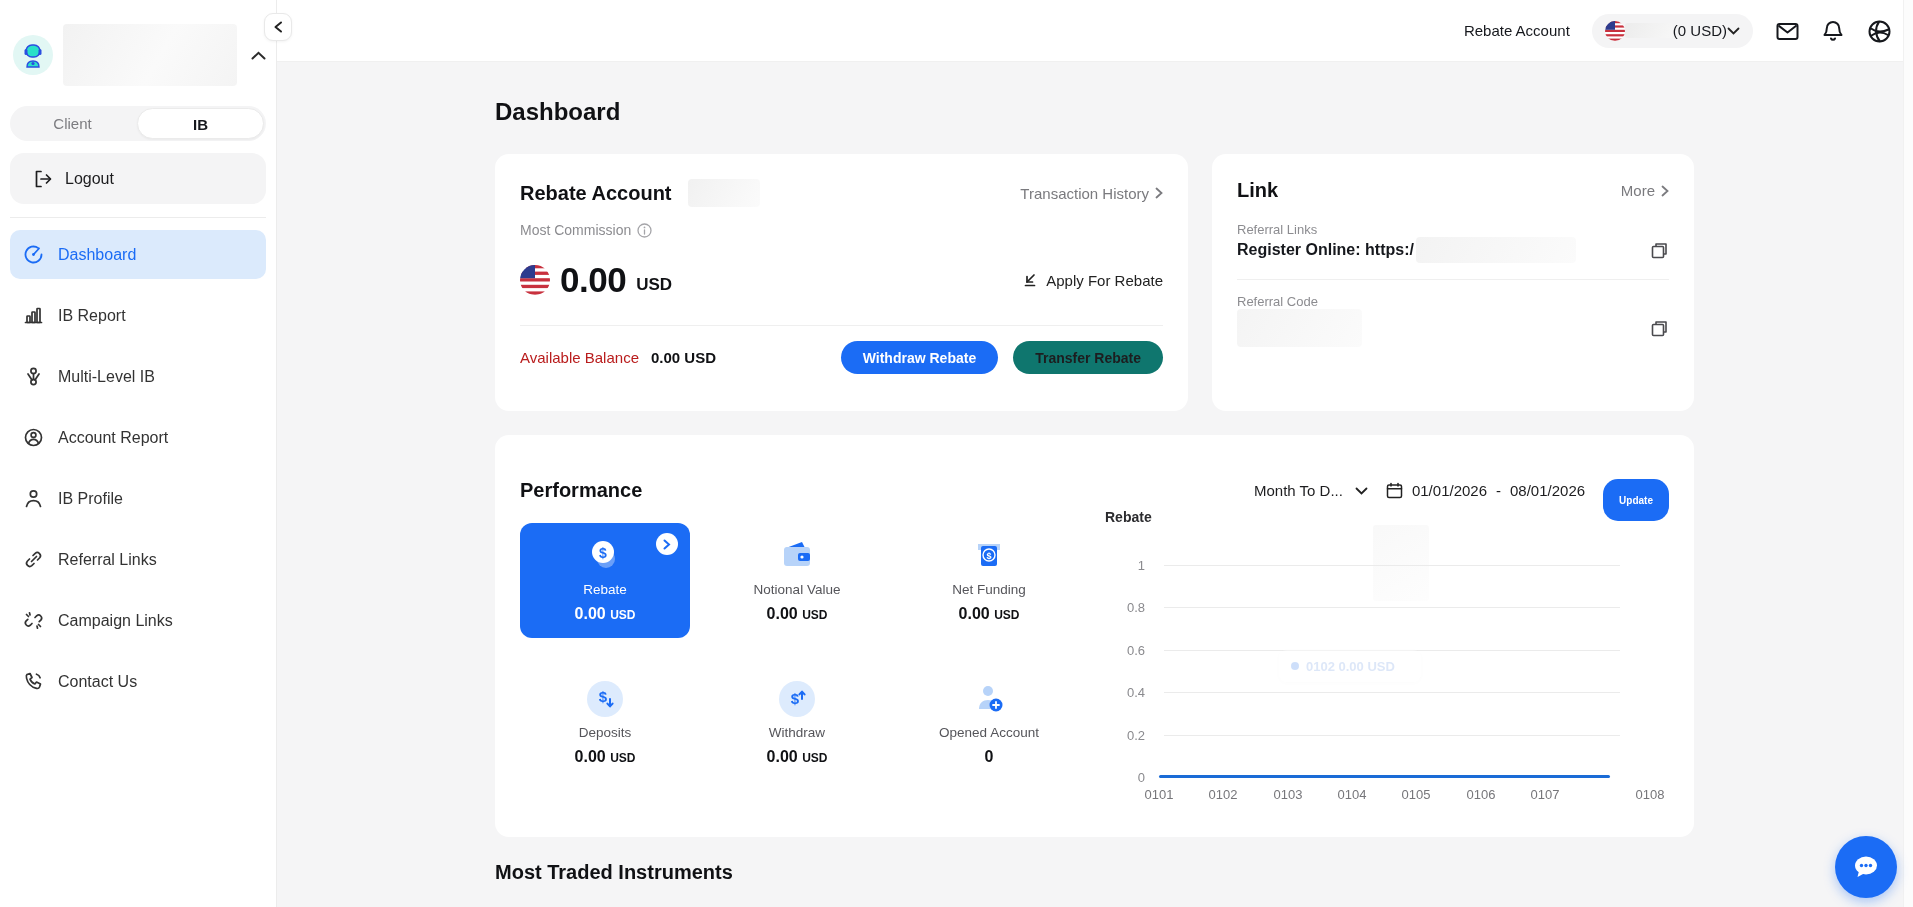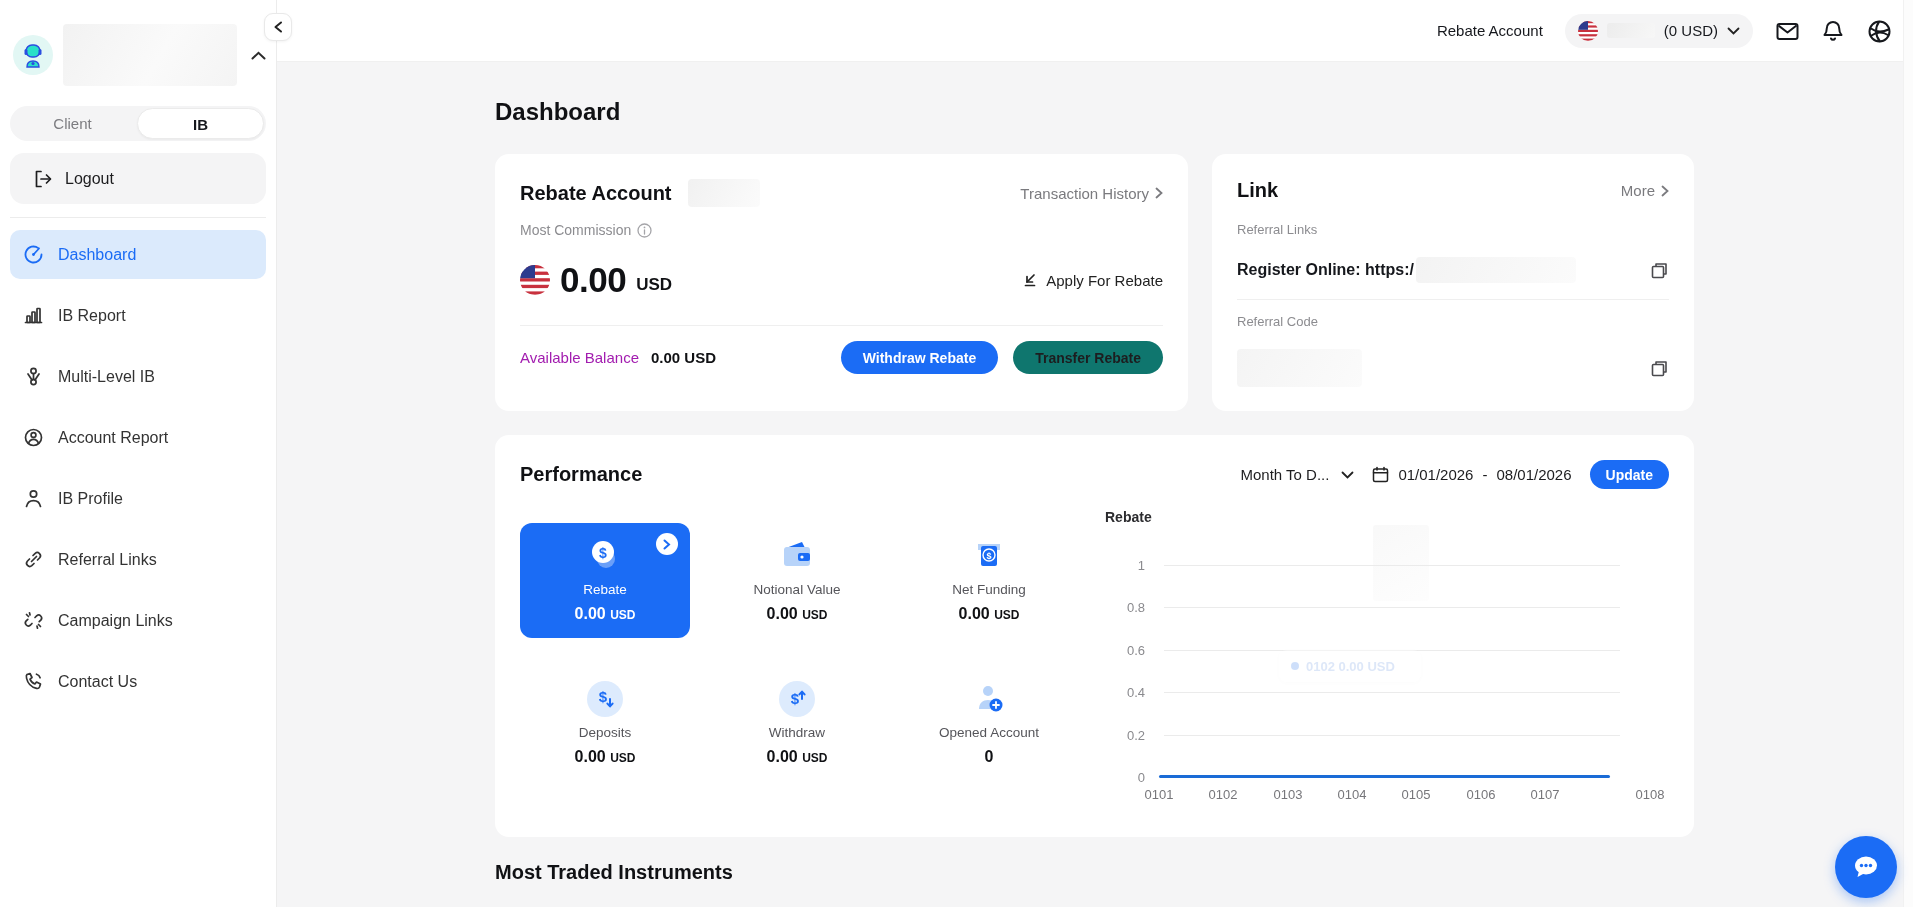--- a/index.html
+++ b/index.html
@@ -25,21 +25,21 @@
   .nav-item .ni { width:21px; height:21px; flex:none; }
   .nav-item.active { background:#dbeafc; color:#1b6cf5; }
 
   
   .collapse-btn { position:absolute; left:264px; top:13px; width:28px; height:28px; background:#fff; border:1px solid #e9e9e9; border-radius:9px; z-index:3; display:flex; align-items:center; justify-content:center; box-shadow:0 1px 3px rgba(0,0,0,.05); cursor:pointer; }
 
   
   .main { position:absolute; left:277px; top:0; width:1636px; height:907px; }
   .topbar { height:62px; background:#fff; border-bottom:1px solid #f0f0f0; display:flex; align-items:center; justify-content:flex-end; gap:22px; padding-right:22px; }
   .acct-label { font-size:15px; color:#16181d; }
-  .acct-pill { display:flex; align-items:center; gap:9px; height:34px; background:#f4f4f5; border-radius:17px; padding:0 13px; cursor:pointer; }
+  .acct-pill { display:flex; align-items:center; height:34px; background:#f4f4f5; border-radius:17px; padding:0 13px; cursor:pointer; }
   .acct-blur { width:48px; height:15px; border-radius:3px; background:linear-gradient(120deg,#ececec,#f7f7f7); }
   .acct-cur { font-size:15px; color:#16181d; }
   .top-icon { width:24px; height:24px; cursor:pointer; }
 
   
   .content { padding:36px 0 0 218px; width:1636px; }
   .page-title { font-size:24px; font-weight:bold; color:#101114; margin-bottom:28px; }
   .cards-row { display:flex; gap:24px; width:1199px; }
   .card { background:#fff; border-radius:14px; padding:25px; }
   .rebate-card { width:693px; height:257px; }
@@ -50,41 +50,41 @@
   .title-blur { width:72px; height:28px; border-radius:4px; background:linear-gradient(120deg,#f1f1f1,#fbfbfb); }
   .gray-link { font-size:15px; color:#7a7a7e; display:flex; align-items:center; gap:6px; cursor:pointer; }
   .small-label { font-size:14px; color:#8c8c90; display:flex; align-items:center; gap:6px; }
   .amount-row { display:flex; align-items:center; justify-content:space-between; margin-top:22px; }
   .amount-left { display:flex; align-items:center; gap:10px; }
   .big-amount { font-size:35px; font-weight:bold; color:#101114; letter-spacing:-0.5px; }
   .big-unit { font-size:17px; font-weight:bold; color:#101114; margin-top:10px; }
   .apply-link { display:flex; align-items:center; gap:8px; font-size:15px; color:#222; cursor:pointer; }
   .hr { height:1px; background:#efefef; margin-top:25px; }
   .balance-row { display:flex; align-items:center; margin-top:15px; }
-  .balance-label { font-size:15px; color:#a21caf; }
+  .balance-label { font-size:15px; color:#b91c1c; }
   .balance-value { font-size:15px; color:#101114; margin-left:12px; font-weight:bold; }
   .btns { margin-left:auto; display:flex; gap:15px; }
   .btn { height:33px; border:none; border-radius:17px; font-size:14px; font-weight:bold; padding:0 22px; cursor:pointer; font-family:"Liberation Sans",sans-serif; }
   .btn-primary { background:#1b6cf5; color:#fff; }
   .btn-light { background:#0f766e; color:#1d1d1f; }
 
   .link-label { font-size:13px; color:#8c8c90; margin-top:20px; }
-  .link-row { display:flex; align-items:center; margin-top:20px; }
+  .link-row { display:flex; align-items:center; margin-top:0; }
   .link-value { font-size:16px; font-weight:bold; color:#16181d; white-space:nowrap; }
   .link-blur { width:160px; height:26px; border-radius:4px; background:linear-gradient(120deg,#f3f3f3,#fbfbfb); margin-left:2px; }
   .copy-btn { margin-left:auto; cursor:pointer; }
   .code-blur { width:125px; height:38px; border-radius:4px; background:linear-gradient(120deg,#f4f4f4,#fbfbfb); }
 
   
   .perf-card { width:1199px; height:402px; margin-top:24px; position:relative; }
   .perf-head { display:flex; align-items:center;gap:17px; }
   .perf-controls { margin-left:auto; display:flex; align-items:center; gap:18px; }
   .range-select { display:flex; align-items:center; gap:12px; font-size:15px; color:#1d1d1f; cursor:pointer; }
   .date-range { display:flex; align-items:center; gap:9px; font-size:15px; color:#1d1d1f; }
-  .btn-update { height:29px; border-radius:15px; padding:0 16px; font-size:14px; }
+  .btn-update { height:42px; border-radius:15px; padding:0 16px; font-size:10px;margin-top:19px; }
   .tiles { position:absolute; left:25px; top:88px; display:grid; grid-template-columns:170px 170px 170px; grid-auto-rows:115px; column-gap:22px; row-gap:28px; }
   .tile { position:relative; display:flex; flex-direction:column; align-items:center; justify-content:center; gap:8px; border-radius:12px; cursor:pointer; }
   .tile .t-label { font-size:13.5px; color:#55555a; }
   .tile .t-val { font-size:16px; font-weight:bold; color:#101114; }
   .tile .t-val .u { font-size:12px; }
   .tile.active { background:#1b6cf5; }
   .tile.active .t-label, .tile.active .t-val { color:#fff; }
   .tile-arrow { position:absolute; top:10px; right:12px; width:22px; height:22px; background:#fff; border-radius:50%; display:flex; align-items:center; justify-content:center; }
   .ticon { height:36px; display:flex; align-items:center; justify-content:center; }
   .icn-circle { width:36px; height:36px; border-radius:50%; background:#ddebfd; display:flex; align-items:center; justify-content:center; }

